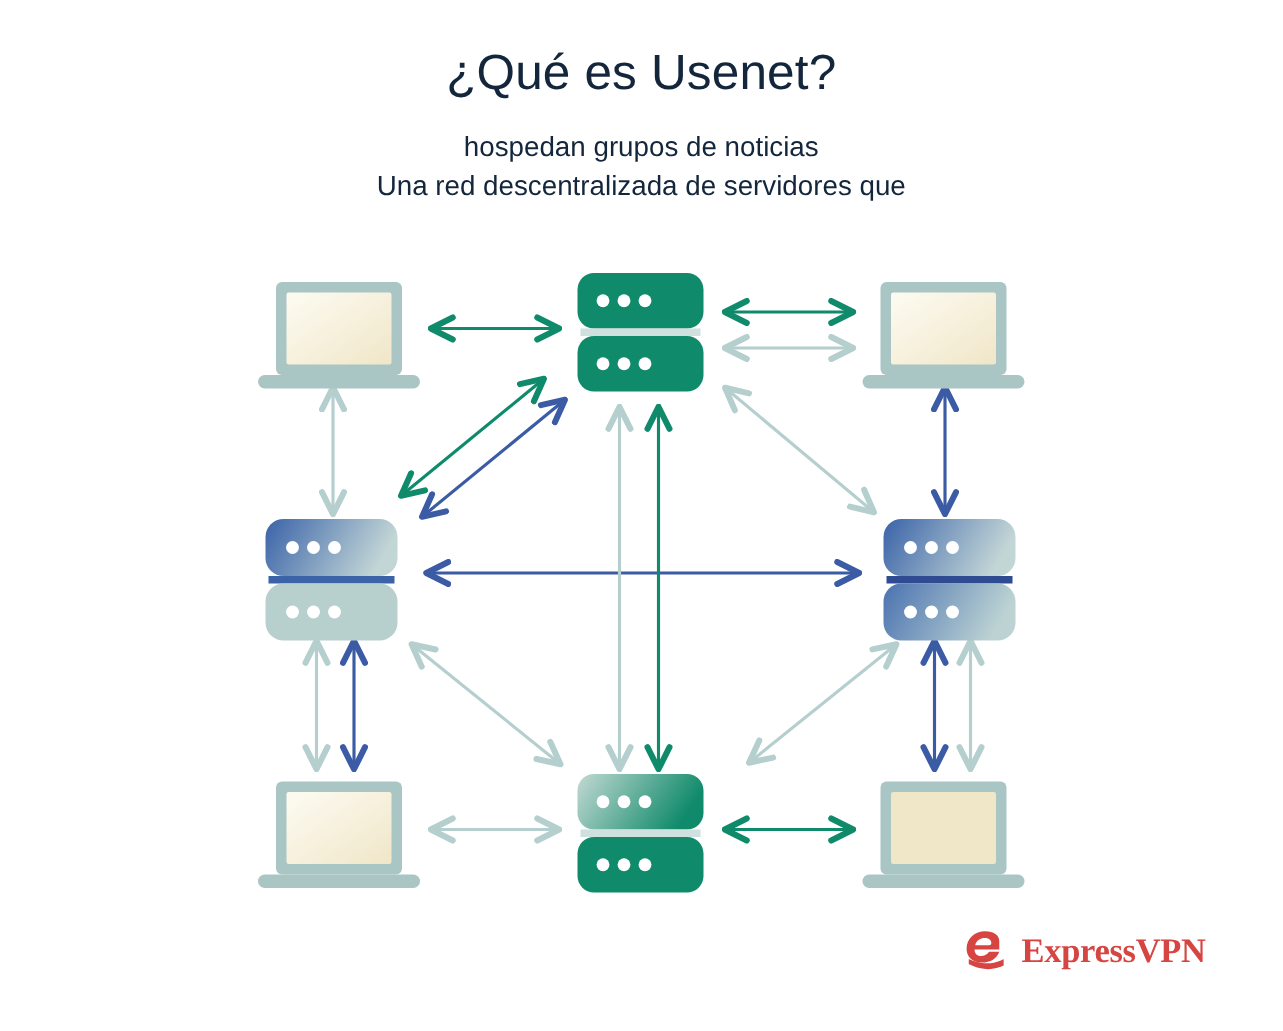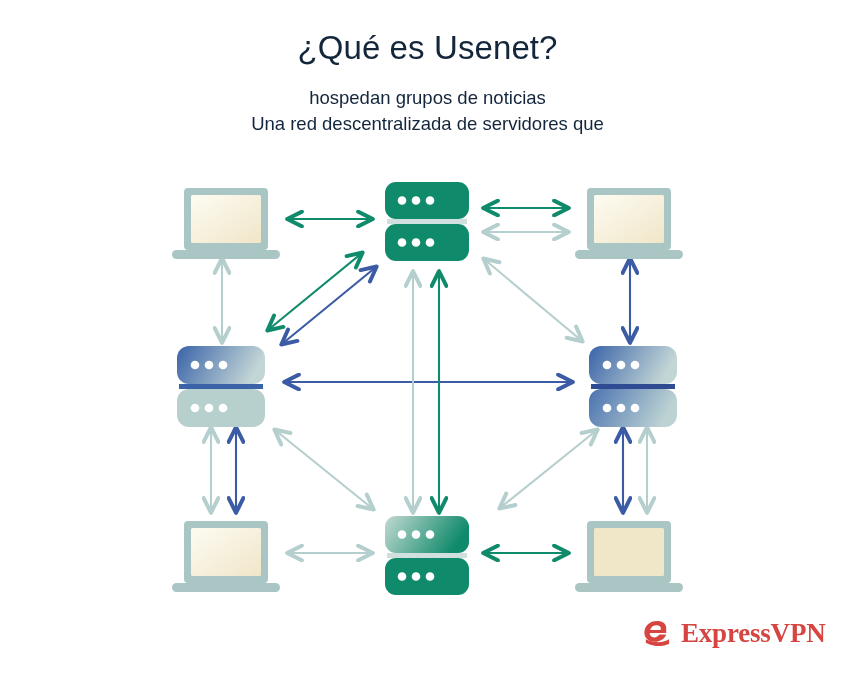--- a/index.html
+++ b/index.html
@@ -77,21 +77,21 @@
     align-items: center;
     gap: 9px;
   }
   .logo-mark {
     width: 31px;
     height: 31px;
     flex: 0 0 auto;
   }
   .logo-word {
     font-family: "Liberation Serif", serif;
-    font-size: 27px;
+    font-size: 23px;
     font-weight: 700;
     color: #d64541;
     letter-spacing: -0.2px;
     white-space: nowrap;
     line-height: 1;
   }
 </style>
 </head>
 <body>
 

